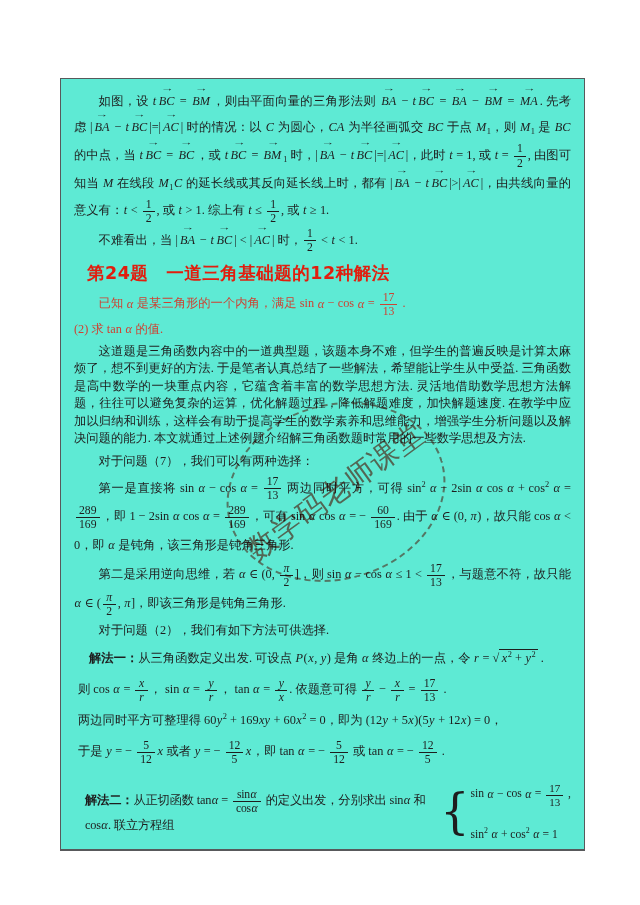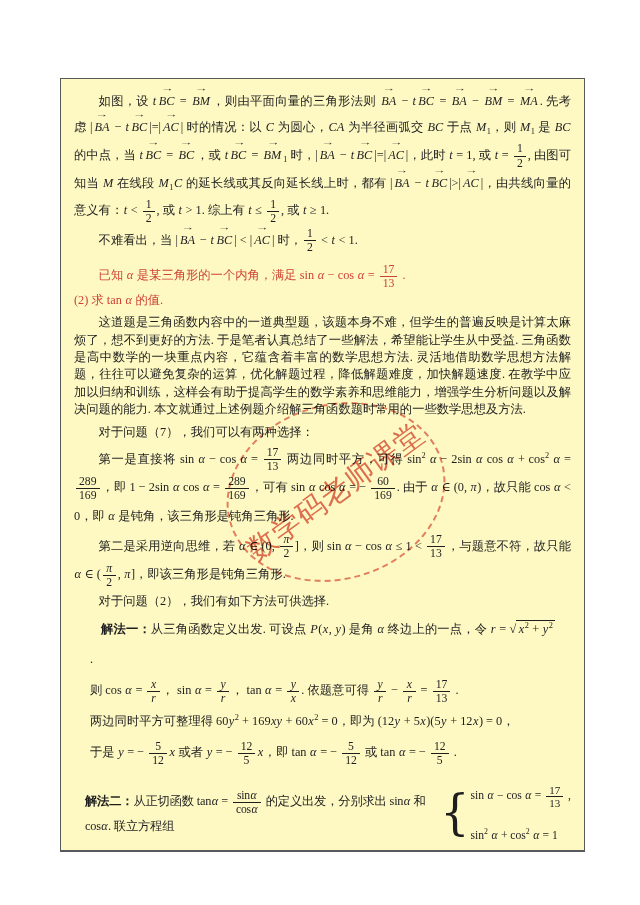--- a/index.html
+++ b/index.html
@@ -11,40 +11,40 @@
   }
   html,body{margin:0;padding:0;background:#ffffff;}
   .page{
     position:relative;width:640px;height:905px;background:#fff;overflow:hidden;
     font-family:"Liberation Serif","DejaVu Serif",serif;
   }
   .box{
     position:absolute;left:60px;top:78px;width:525px;min-height:720px;
     box-sizing:border-box;border:1px solid var(--border-gray);
     border-bottom-width:2px;
-    padding:9px 13px 8px 13px;background:#fef9c3;
+    padding:9px 13px 8px 13px;background:#5eead4;
   }
   .t{color:var(--body-ink);font-size:12.3px;}
   p{margin:0;}
   .p-math{line-height:2.15;text-align:justify;}
   .ind{text-indent:2em;}
   .p2{margin:2px 0 8px 0;}
   .title{
     color:var(--title-red);
     font-family:"DejaVu Sans","Liberation Sans",sans-serif;
     font-weight:bold;font-size:17.5px;line-height:1.25;
     margin:7px 0 7px 13px;letter-spacing:.5px;
   }
   .red{color:var(--stmt-red);}
   .stmt{line-height:2.1;text-indent:2em;}
   .q{line-height:1.5;margin:1px 0;}
   .disc{line-height:1.42;text-indent:2em;text-align:justify;margin:5px 0 3px 0;font-family:Liberation Serif, serif;}
   .intro{line-height:1.7;text-indent:2em;margin:2px 0;}
   .sol{line-height:2.3;text-indent:2em;text-align:justify;margin:1px 0;}
-  .mline{line-height:2.45;margin:1px 16px;text-align:justify;}
+  .mline{line-height:2.45;margin:1px 4px;text-align:justify;}
   .lab-ind{text-indent:.9em;}
   i{font-family:"Liberation Serif",serif;font-style:italic;padding:0 .5px;}
   sup{font-size:.68em;font-style:normal;}
   sub{font-size:.68em;font-style:normal;}
   .lab{font-family:"DejaVu Sans","Liberation Sans",sans-serif;font-weight:bold;font-style:normal;}
   .fr{display:inline-block;vertical-align:middle;text-align:center;margin:0 2px;line-height:1.12;font-size:.95em;text-indent:0;}
   .fr .n{display:block;border-bottom:1px solid currentColor;padding:0 3px;}
   .fr .d{display:block;padding:0 3px;}
   .vec{display:inline-block;position:relative;font-style:italic;font-family:"Liberation Serif",serif;margin:0 2px;text-indent:0;}
   .vec::after{
@@ -75,20 +75,21 @@
 </head>
 <body>
 
 <div class="page">
   <div class="box">
 
     <p class="t p-math ind">如图，设 <i>t</i><span class="vec">BC</span> = <span class="vec">BM</span>，则由平面向量的三角形法则 <span class="vec">BA</span> − <i>t</i><span class="vec">BC</span> = <span class="vec">BA</span> − <span class="vec">BM</span> = <span class="vec">MA</span>. 先考虑 |<span class="vec">BA</span> − <i>t</i><span class="vec">BC</span>|=|<span class="vec">AC</span>| 时的情况：以 <i>C</i> 为圆心，<i>CA</i> 为半径画弧交 <i>BC</i> 于点 <i>M</i><sub>1</sub>，则 <i>M</i><sub>1</sub> 是 <i>BC</i> 的中点，当 <i>t</i><span class="vec">BC</span> = <span class="vec">BC</span>，或 <i>t</i><span class="vec">BC</span> = <span class="vec">BM</span><sub>1</sub> 时，|<span class="vec">BA</span> − <i>t</i><span class="vec">BC</span>|=|<span class="vec">AC</span>|，此时 <i>t</i> = 1, 或 <i>t</i> = <span class="fr"><span class="n">1</span><span class="d">2</span></span>, 由图可知当 <i>M</i> 在线段 <i>M</i><sub>1</sub><i>C</i> 的延长线或其反向延长线上时，都有 |<span class="vec">BA</span> − <i>t</i><span class="vec">BC</span>|&gt;|<span class="vec">AC</span>|，由共线向量的意义有：<i>t</i> &lt; <span class="fr"><span class="n">1</span><span class="d">2</span></span>, 或 <i>t</i> &gt; 1. 综上有 <i>t</i> ≤ <span class="fr"><span class="n">1</span><span class="d">2</span></span>, 或 <i>t</i> ≥ 1.</p>
 
     <p class="t p-math ind p2">不难看出，当 |<span class="vec">BA</span> − <i>t</i><span class="vec">BC</span>| &lt; |<span class="vec">AC</span>| 时，<span class="fr"><span class="n">1</span><span class="d">2</span></span> &lt; <i>t</i> &lt; 1.</p>
 
+    <h1 class="title">第24题　一道三角基础题的12种解法</h1>
 
     <p class="t red stmt">已知 <i>α</i> 是某三角形的一个内角，满足 sin <i>α</i> − cos <i>α</i> = <span class="fr"><span class="n">17</span><span class="d">13</span></span> .</p>
 
 
     <p class="t red q">(2) 求 tan <i>α</i> 的值.</p>
 
     <p class="t disc">这道题是三角函数内容中的一道典型题，该题本身不难，但学生的普遍反映是计算太麻烦了，想不到更好的方法. 于是笔者认真总结了一些解法，希望能让学生从中受益. 三角函数是高中数学的一块重点内容，它蕴含着丰富的数学思想方法. 灵活地借助数学思想方法解题，往往可以避免复杂的运算，优化解题过程，降低解题难度，加快解题速度. 在教学中应加以归纳和训练，这样会有助于提高学生的数学素养和思维能力，增强学生分析问题以及解决问题的能力. 本文就通过上述例题介绍解三角函数题时常用的一些数学思想及方法.</p>
 
     <p class="t intro">对于问题（7），我们可以有两种选择：</p>
 

